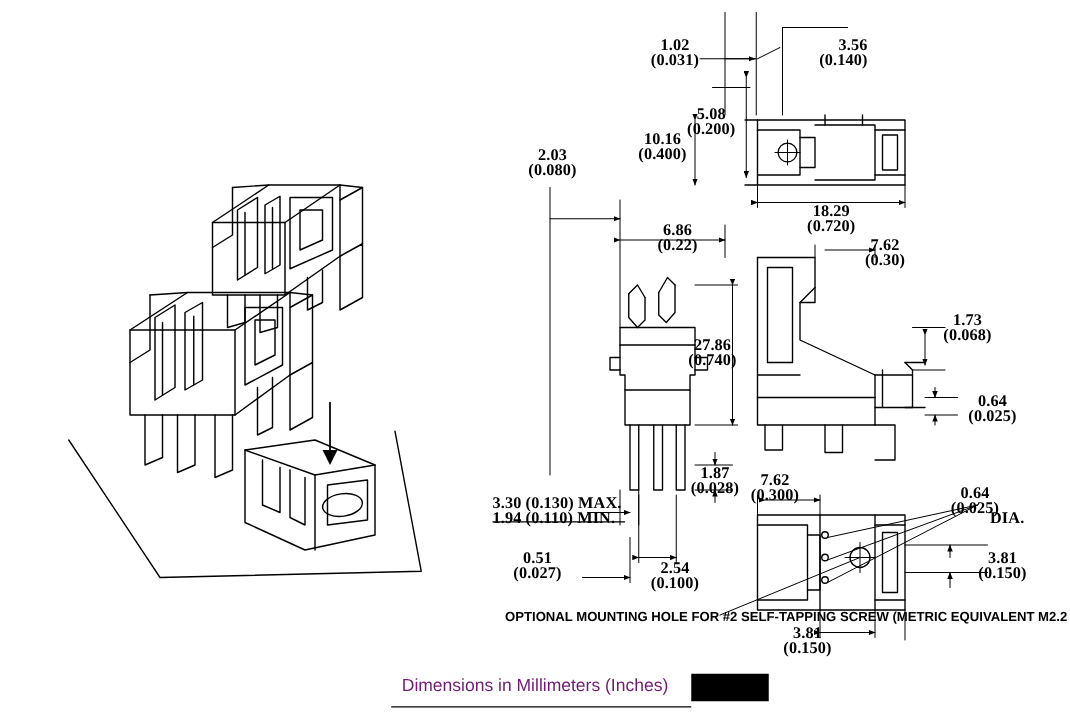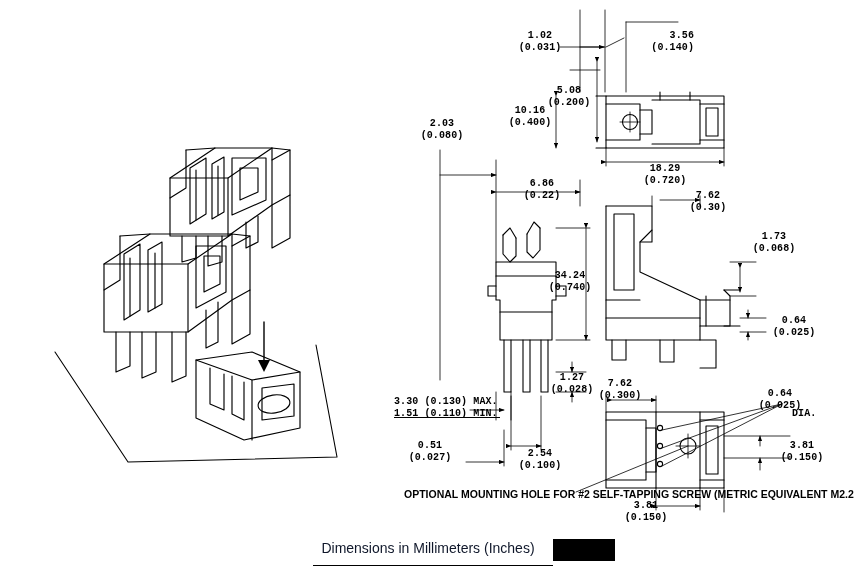--- a/index.html
+++ b/index.html
@@ -16,22 +16,22 @@
     overflow: hidden;
   }
   #sheet {
     position: absolute;
     left: 0; top: 0;
     width: 856px;
     height: 579px;
   }
   .dim {
     position: absolute;
-    font-family: Liberation Mono, monospace;
-    font-size: 10px;
+    font-family: Liberation Serif, serif;
+    font-size: 13px;
     font-weight: bold;
     line-height: 12px;
     letter-spacing: 0.1px;
     white-space: nowrap;
   }
   .dim .l2 { display: block; }
   .dim.center { text-align: center; }
   .note {
     position: absolute;
     font-family: "Liberation Sans", sans-serif;
@@ -41,21 +41,21 @@
     white-space: nowrap;
   }
   .caption {
     position: absolute;
     left: 0;
     top: 540px;
     width: 856px;
     text-align: center;
     font-family: "Liberation Sans", sans-serif;
     font-size: 14px;
-    color: #0f172a;
+    color: #701a75;
   }
   .caption-inner {
     display: inline-block;
     position: relative;
   }
   .caption-underline {
     position: absolute;
     left: 313px;
     top: 565px;
     width: 240px;
@@ -320,36 +320,36 @@
   <span>6.86</span>
   <span class="l2">(0.22)</span>
 </div>
 
 <div class="dim center" style="left:676px; top:190px; width:64px;">
   <span>7.62</span>
   <span class="l2">(0.30)</span>
 </div>
 
 <div class="dim center" style="left:538px; top:270px; width:64px;">
-  <span>34.24</span>
+  <span>27.86</span>
   <span class="l2">(0.740)</span>
 </div>
 
-<div class="dim center" style="left:742px; top:231px; width:64px;text-align:center;">
+<div class="dim center" style="left:742px; top:250px; width:64px;text-align:center;">
   <span>1.73</span>
   <span class="l2">(0.068)</span>
 </div>
 
 <div class="dim center" style="left:762px; top:315px; width:64px;">
   <span>0.64</span>
   <span class="l2">(0.025)</span>
 </div>
 
 <div class="dim center" style="left:540px; top:372px; width:64px;">
-  <span>1.27</span>
+  <span>1.87</span>
   <span class="l2">(0.028)</span>
 </div>
 
 <div class="dim center" style="left:588px; top:378px; width:64px;">
   <span>7.62</span>
   <span class="l2">(0.300)</span>
 </div>
 
 <div class="dim center" style="left:748px; top:388px; width:64px;">
   <span>0.64</span>
@@ -373,21 +373,21 @@
   <span class="l2">(0.027)</span>
 </div>
 
 <div class="dim center" style="left:508px; top:448px; width:64px;">
   <span>2.54</span>
   <span class="l2">(0.100)</span>
 </div>
 
 <div class="dim" style="left:394px; top:396px;">
   <span>3.30 (0.130) MAX.</span>
-  <span class="l2">1.51 (0.110) MIN.</span>
+  <span class="l2">1.94 (0.110) MIN.</span>
 </div>
 <div style="position:absolute; left:394px; top:417px; width:106px; height:1px; background:#000;"></div>
 
 <div class="note" style="left:404px; top:488px;">
   <span>OPTIONAL  MOUNTING  HOLE</span>
   <span class="l2">FOR #2 SELF-TAPPING SCREW</span>
   <span class="l2">(METRIC EQUIVALENT M2.2 x 0.46)</span>
 </div>
 
 <div class="caption">

